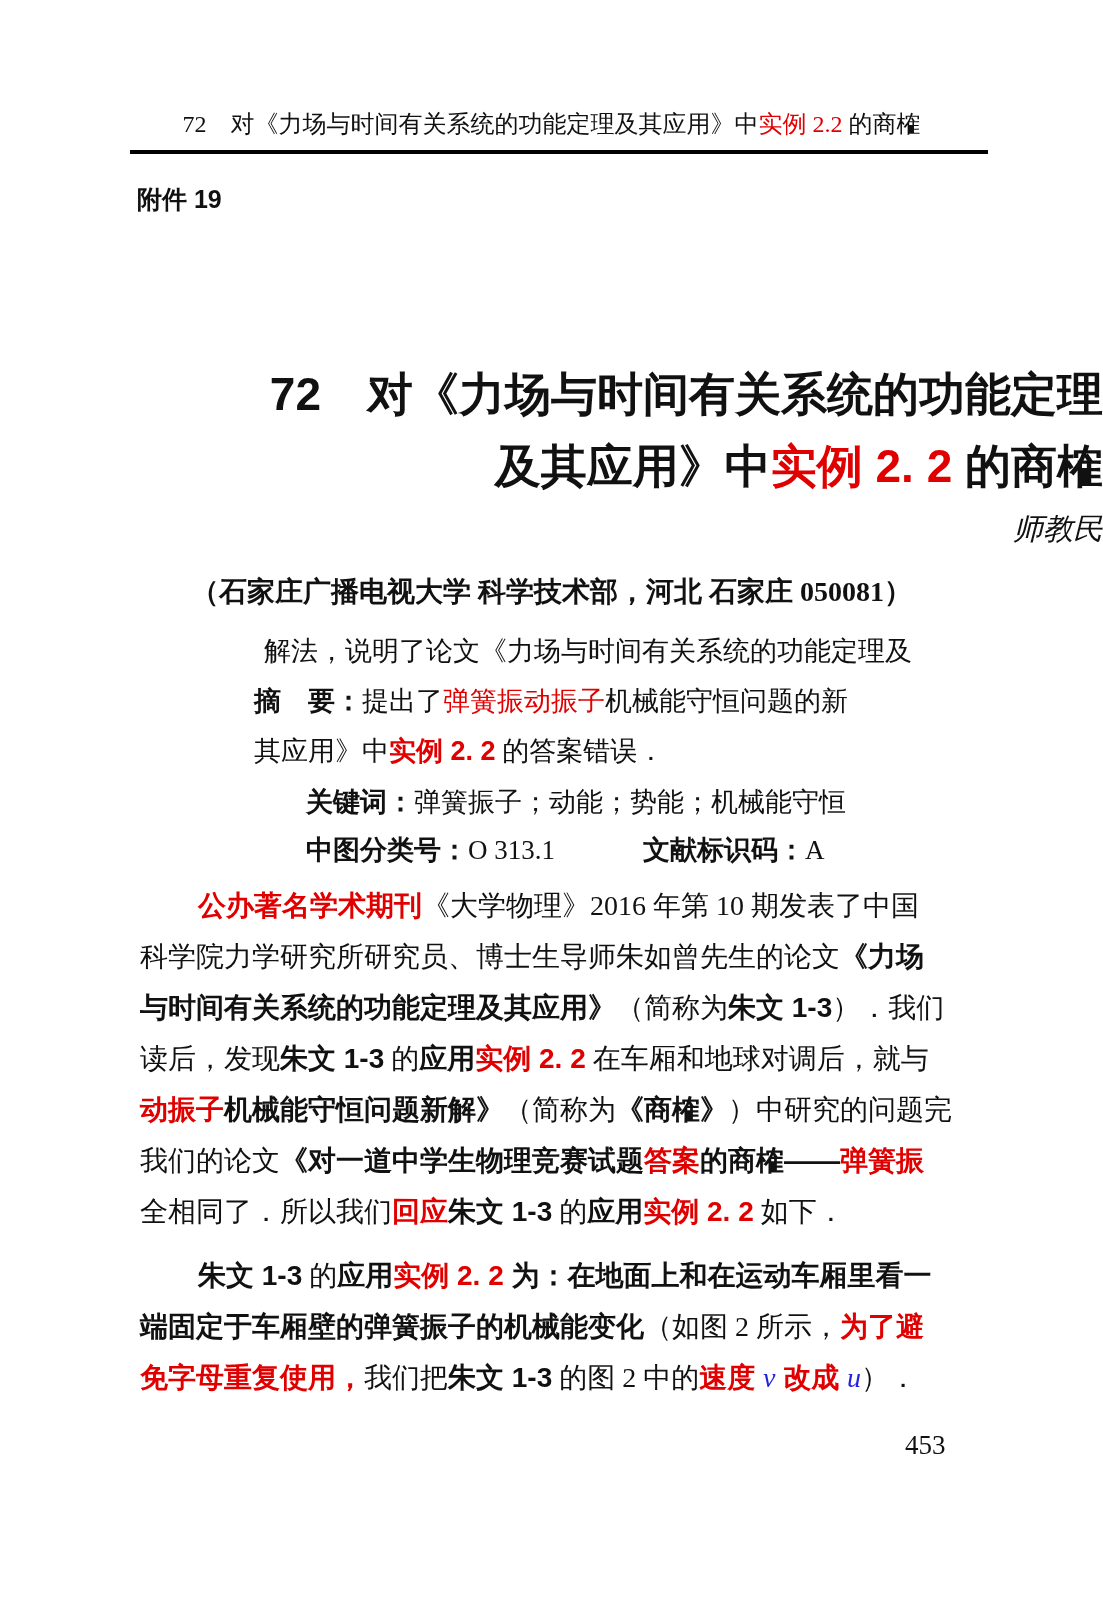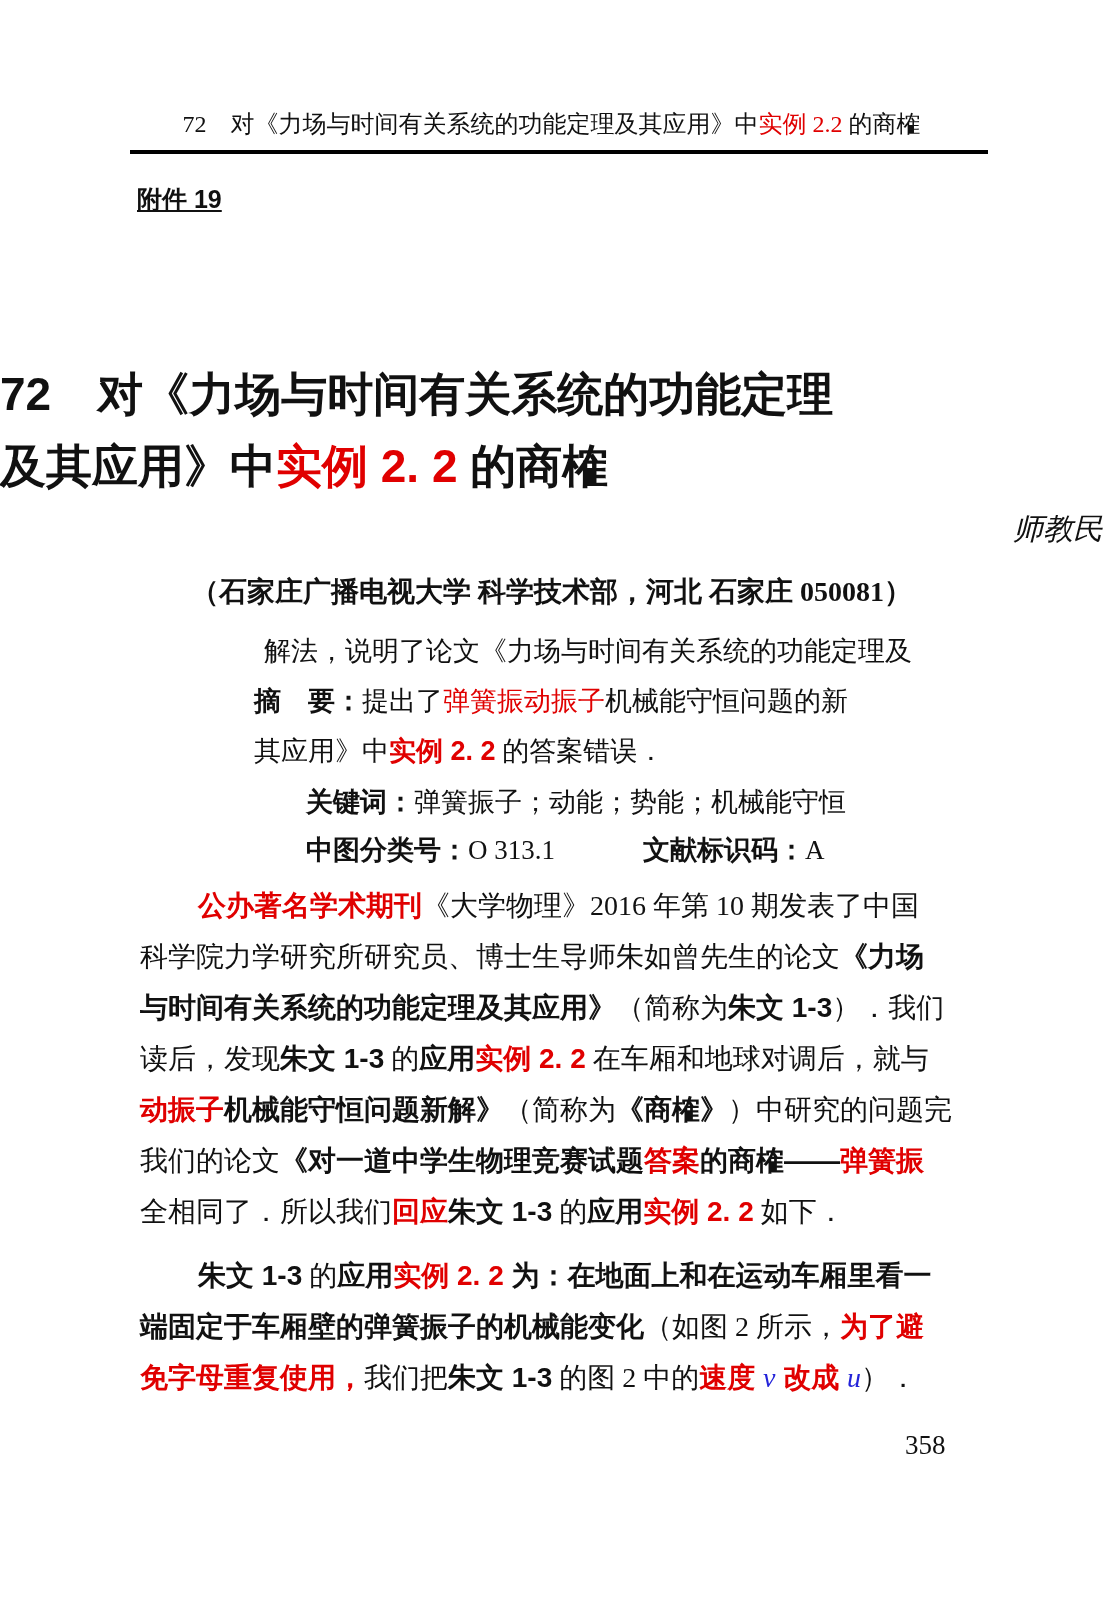--- a/index.html
+++ b/index.html
@@ -35,26 +35,25 @@
 
   .header-rule{
     top:150px;left:130px;width:858px;height:4px;
     background:#000000;
   }
 
   .attachment{
     top:183px;left:137px;
     font-size:25px;font-weight:bold;
     font-family:"Liberation Sans","DejaVu Sans",sans-serif;
-    text-decoration:underline;
   }
 
   .doc-title{
     top:358px;left:0;width:100%;
-    text-align:left;font-size:46px;
+    text-align:right;font-size:46px;
   }
   .doc-title .line{line-height:72px;height:72px;white-space:nowrap;}
 
   .author{
     top:506px;left:0;width:100%;
     text-align:right;font-size:30px;line-height:46px;
     font-style:italic;
     font-family:"Liberation Serif","DejaVu Serif",serif;
   }
 
@@ -134,15 +133,15 @@
       <div class="line"><span class="r">我们的论文</span><span class="b">《对一道中学生物理竞赛试题</span><span class="rb">答案</span><span class="b">的商榷——</span><span class="rb">弹簧振</span></div>
       <div class="line"><span class="r">全相同了．所以我们</span><span class="rb">回应</span><span class="b">朱文 1-3</span><span class="r"> 的</span><span class="b">应用</span><span class="rb">实例 2. 2</span><span class="r"> 如下．</span></div>
     </div>
 
   <div class="abs body-para paragraph-2">
       <div class="line"><span class="b">朱文 1-3</span><span class="r"> 的</span><span class="b">应用</span><span class="rb">实例 2. 2</span><span class="b"> 为：</span><span class="b">在地面上和在运动车厢里看一</span></div>
       <div class="line"><span class="b">端固定于车厢壁的弹簧振子的机械能变化</span><span class="r">（如图 2 所示，</span><span class="rb">为了避</span></div>
       <div class="line"><span class="rb">免字母重复使用，</span><span class="r">我们把</span><span class="b">朱文 1-3</span><span class="r"> 的图 2 中的</span><span class="rb">速度 </span><span class="bi">v</span><span class="rb"> 改成 </span><span class="bi">u</span><span class="r">）．</span></div>
     </div>
 
-  <div class="abs page-number">358</div>
+  <div class="abs page-number">453</div>
 
 </div>
 
 </body></html>

